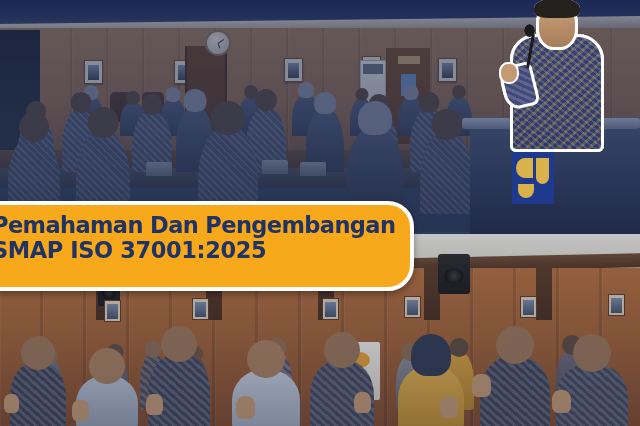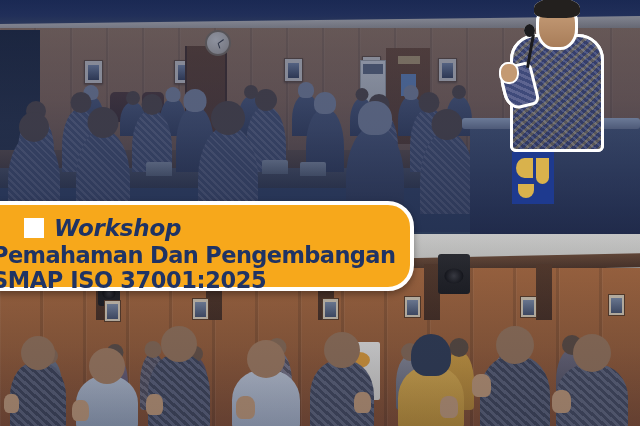--- a/index.html
+++ b/index.html
@@ -591,22 +591,18 @@
     <div class="gp" style="left:556px; top:130px; width:72px; height:64px; background:repeating-linear-gradient(42deg,#60657a 0px,#60657a 3px,#42475b 3px,#42475b 6px);">
       <div class="head" style="top:-30px; width:38px; height:38px; background:#9a7557;"></div>
       <div class="hand" style="left:-4px; top:26px; width:19px; height:23px;"></div>
     </div>
 
     <div class="pb-tint"></div>
   </div>
 
   <div class="title-banner" style="--banner-bg: #F7A81B; --banner-fg: #1F3364; border-color: rgb(255, 255, 255);">
     <div class="title-inner">
-      <div class="row-workshop">
-        <div class="white-square"></div>
-        <div class="t-workshop" style="color: rgb(31, 51, 100);">Workshop</div>
-      </div>
       <div class="t-line2" style="color: rgb(31, 51, 100);">Pemahaman Dan Pengembangan</div>
       <div class="t-line3" style="color: rgb(31, 51, 100);">SMAP ISO 37001:2025</div>
     </div>
   </div>
 
 </div>
 
 </body></html>

